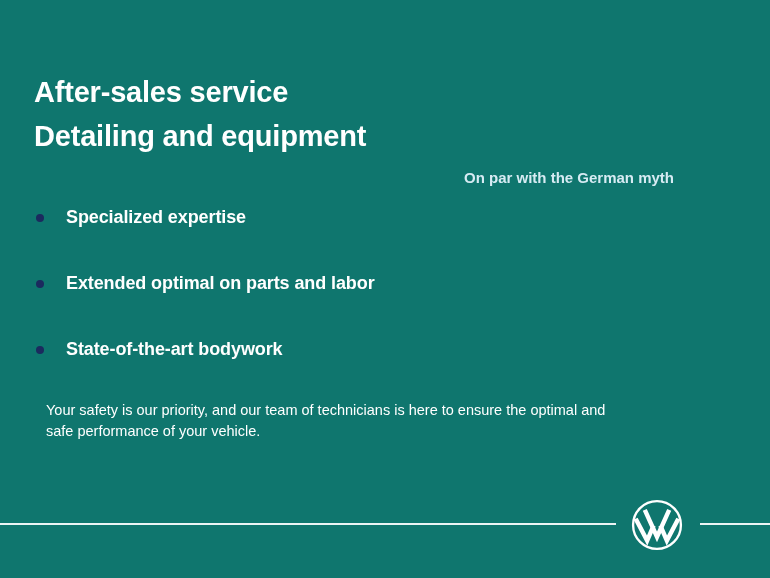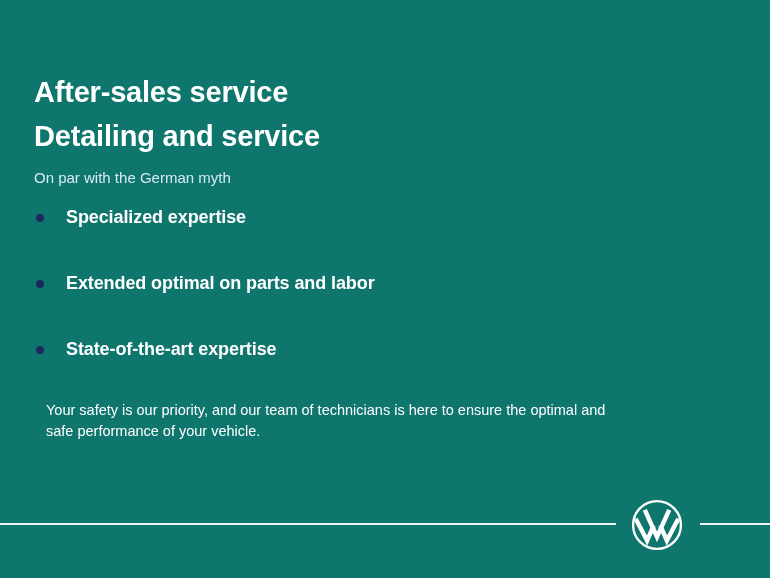--- a/index.html
+++ b/index.html
@@ -35,23 +35,24 @@
     font-size: 29px;
     font-weight: bold;
     line-height: 44px;
     letter-spacing: -0.2px;
     white-space: nowrap;
   }
   .subtitle {
     margin-top: 10px;
     color: #e2f2fb;
     font-size: 15px;
-    font-weight: normal;
+    font-weight: bold;
     line-height: 20px;
     opacity: 0.95;
+    text-align: right;
   }
 
   
   .bullets {
     position: absolute;
     left: 34px;
     top: 203px;
     width: 660px;
     list-style: none;
     margin: 0;
@@ -125,36 +126,36 @@
     height: 52px;
   }
 </style>
 </head>
 <body>
 
 <div class="slide">
 
   <div class="heading">
     <div class="headline">After-sales service</div>
-    <div class="headline">Detailing and service</div>
+    <div class="headline">Detailing and equipment</div>
     <div class="subtitle">On par with the German myth</div>
   </div>
 
   <ul class="bullets">
     <li class="bullet-item">
       <span class="bullet-dot"></span>
       <span class="bullet-label">Specialized expertise</span>
     </li>
     <li class="bullet-item">
       <span class="bullet-dot"></span>
       <span class="bullet-label">Extended optimal on parts and labor</span>
     </li>
     <li class="bullet-item">
       <span class="bullet-dot"></span>
-      <span class="bullet-label">State-of-the-art expertise</span>
+      <span class="bullet-label">State-of-the-art bodywork</span>
     </li>
   </ul>
 
   <div class="paragraph">Your safety is our priority, and our team of technicians is here to ensure the optimal and safe performance of your vehicle.</div>
 
   <div class="footer">
     <div class="rule rule-left"></div>
     <div class="rule rule-right"></div>
 
     <svg class="vw-logo" viewBox="0 0 100 100">

